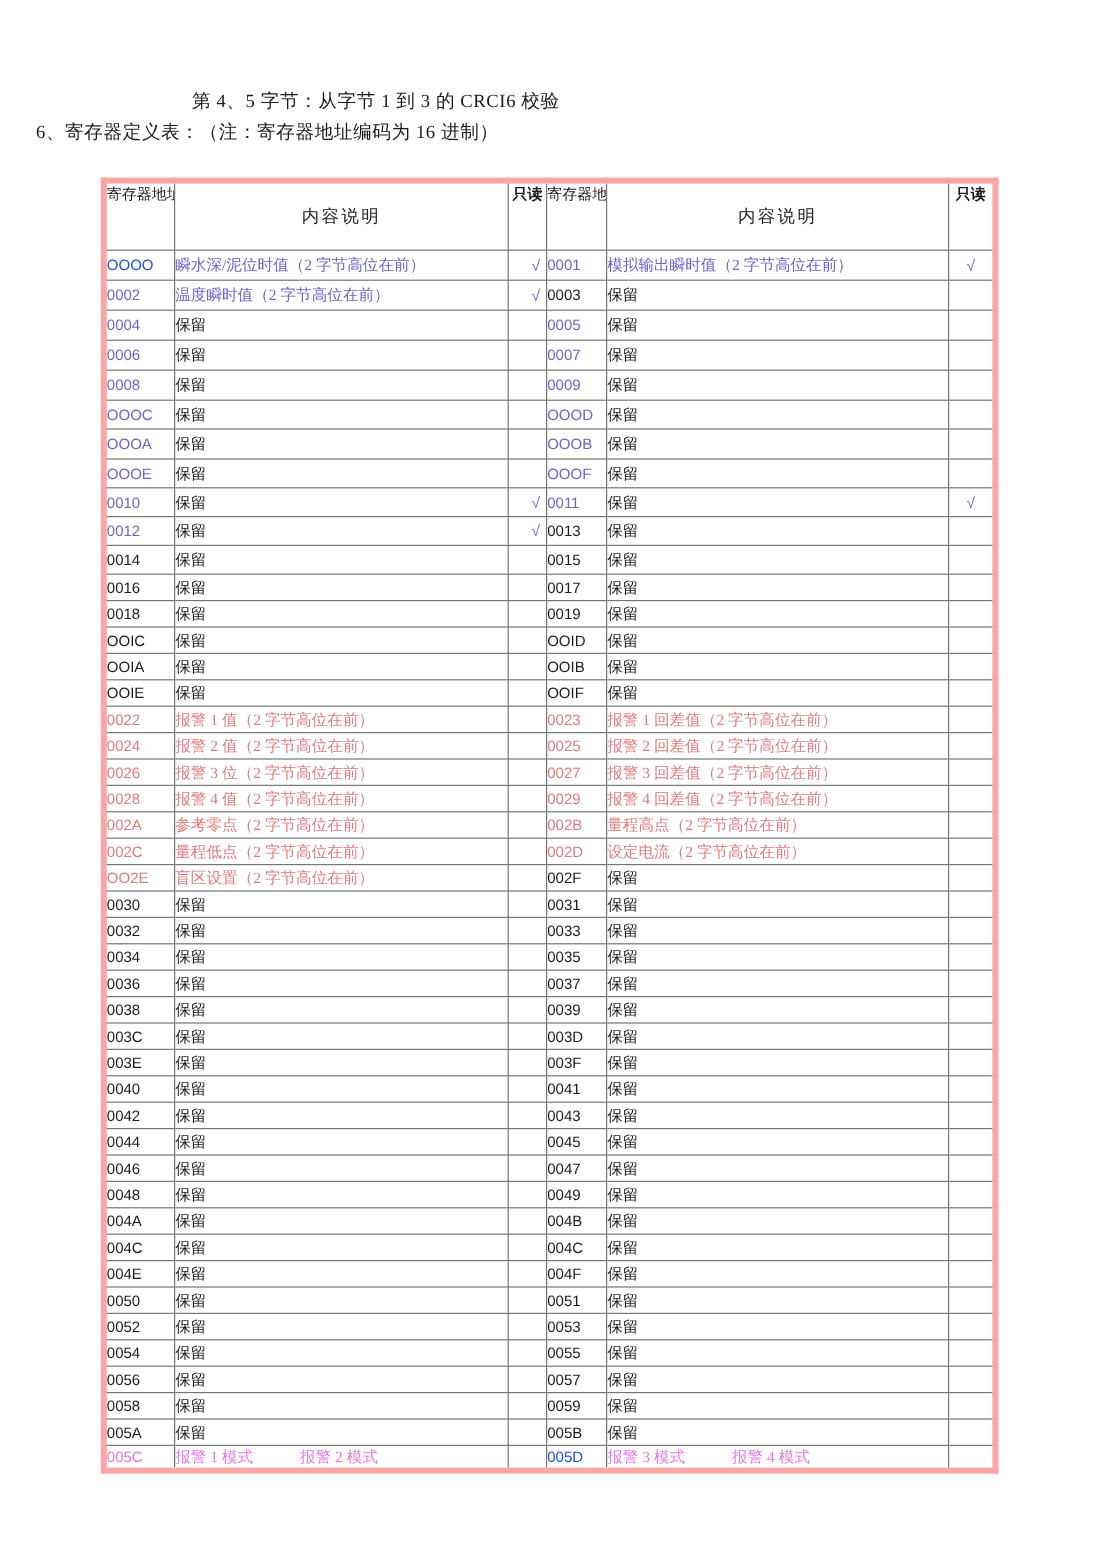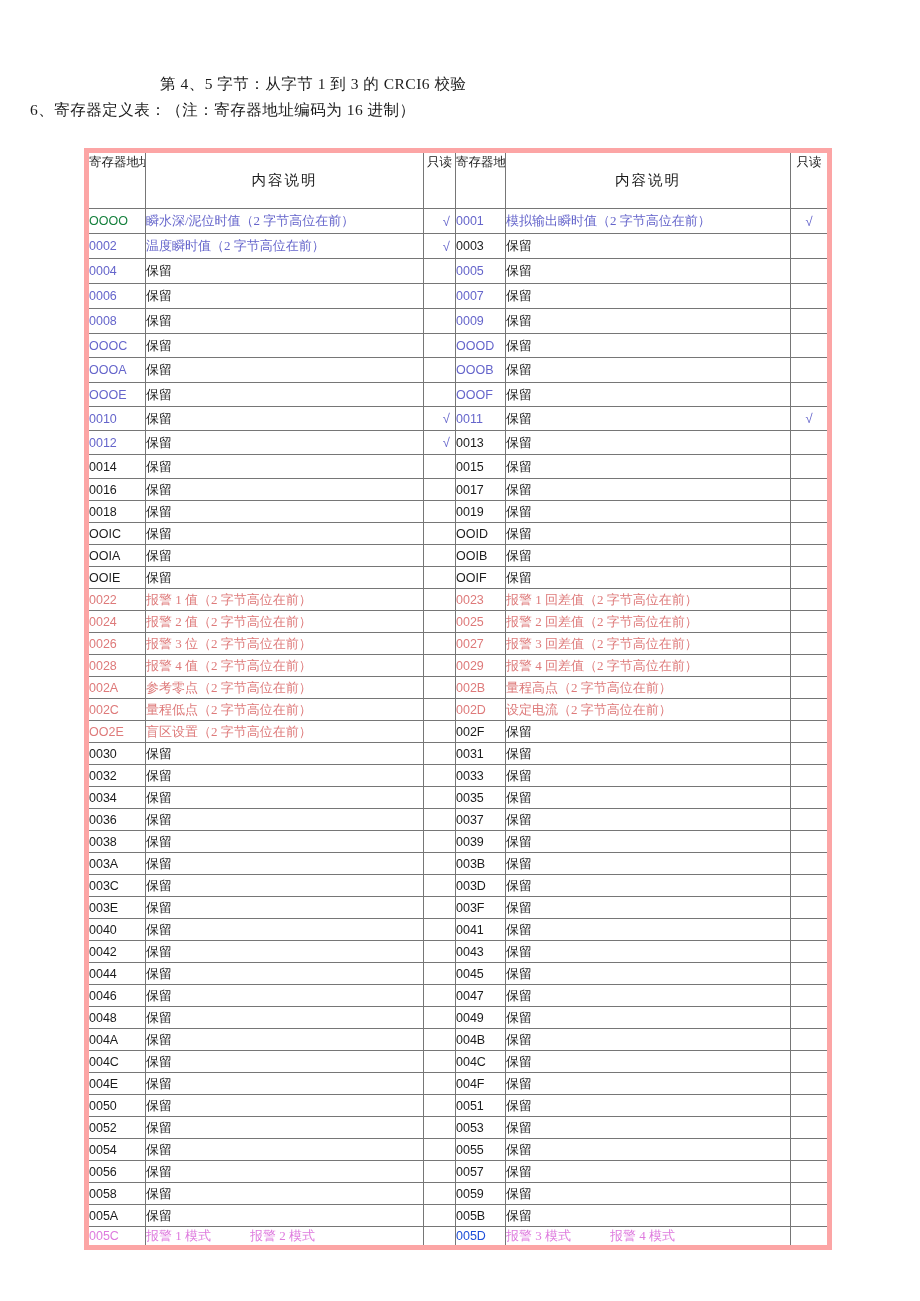--- a/index.html
+++ b/index.html
@@ -27,21 +27,21 @@
   }
   table.reg th, table.reg td{
     border:1px solid #767676;
     padding:0;margin:0;
     overflow:hidden;white-space:nowrap;
   }
   tr.hdr{height:58px;}
   th{font-weight:normal;}
   .h-addr{vertical-align:top;text-align:left;font-size:12.5px;padding:1px 2px 0 3px;white-space:normal;line-height:1.45;}
   .h-desc{vertical-align:middle;text-align:center;font-size:14.5px;letter-spacing:2px;}
-  .h-ro{vertical-align:top;font-size:12.5px;padding-top:1px;white-space:normal;line-height:1.45;}
+  .h-ro{vertical-align:top;font-size:12.5px;padding-top:1px;white-space:normal;line-height:1.45;font-weight:bold;}
   td.addr{
     font-family:"Liberation Sans","DejaVu Sans",sans-serif;
     font-size:12.5px;text-align:left;vertical-align:middle;
     padding-left:2px;color:#000;
   }
   td.desc{
     font-size:13px;text-align:left;vertical-align:middle;
     padding-left:3px;
   }
   td.ro{
@@ -71,21 +71,21 @@
       <th class="h-addr">寄存器地址</th>
       <th class="h-desc">内容说明</th>
       <th class="h-ro">只读</th>
       <th class="h-addr">寄存器地址</th>
       <th class="h-desc">内容说明</th>
       <th class="h-ro">只读</th>
     </tr>
   </thead>
   <tbody id="reg-body">
       <tr style="height: 25px;">
-    <td class="addr la" style="color: #15803d;">OOOO</td>
+    <td class="addr la" style="color: #1d4ed8;">OOOO</td>
     <td class="desc ld" style="color: rgb(101, 101, 203);">瞬水深/泥位时值（2 字节高位在前）</td>
     <td class="ro left lc" style="color: rgb(101, 101, 203);">√</td>
     <td class="addr ra" style="color: rgb(101, 101, 203);">0001</td>
     <td class="desc rd" style="color: rgb(101, 101, 203);">模拟输出瞬时值（2 字节高位在前）</td>
     <td class="ro right rc" style="color: rgb(101, 101, 203);">√</td>
   </tr>
       <tr style="height: 25px;">
     <td class="addr la" style="color: rgb(101, 101, 203);">0002</td>
     <td class="desc ld" style="color: rgb(101, 101, 203);">温度瞬时值（2 字节高位在前）</td>
     <td class="ro left lc" style="color: rgb(101, 101, 203);">√</td>
@@ -295,28 +295,20 @@
   </tr>
       <tr style="height: 22px;">
     <td class="addr la" style="color: rgb(27, 27, 27);">0038</td>
     <td class="desc ld" style="color: rgb(27, 27, 27);">保留</td>
     <td class="ro left lc" style="color: rgb(101, 101, 203);"></td>
     <td class="addr ra" style="color: rgb(27, 27, 27);">0039</td>
     <td class="desc rd" style="color: rgb(27, 27, 27);">保留</td>
     <td class="ro right rc" style="color: rgb(101, 101, 203);"></td>
   </tr>
       <tr style="height: 22px;">
-    <td class="addr la" style="color: rgb(27, 27, 27);">003A</td>
-    <td class="desc ld" style="color: rgb(27, 27, 27);">保留</td>
-    <td class="ro left lc" style="color: rgb(101, 101, 203);"></td>
-    <td class="addr ra" style="color: rgb(27, 27, 27);">003B</td>
-    <td class="desc rd" style="color: rgb(27, 27, 27);">保留</td>
-    <td class="ro right rc" style="color: rgb(101, 101, 203);"></td>
-  </tr>
-      <tr style="height: 22px;">
     <td class="addr la" style="color: rgb(27, 27, 27);">003C</td>
     <td class="desc ld" style="color: rgb(27, 27, 27);">保留</td>
     <td class="ro left lc" style="color: rgb(101, 101, 203);"></td>
     <td class="addr ra" style="color: rgb(27, 27, 27);">003D</td>
     <td class="desc rd" style="color: rgb(27, 27, 27);">保留</td>
     <td class="ro right rc" style="color: rgb(101, 101, 203);"></td>
   </tr>
       <tr style="height: 22px;">
     <td class="addr la" style="color: rgb(27, 27, 27);">003E</td>
     <td class="desc ld" style="color: rgb(27, 27, 27);">保留</td>

